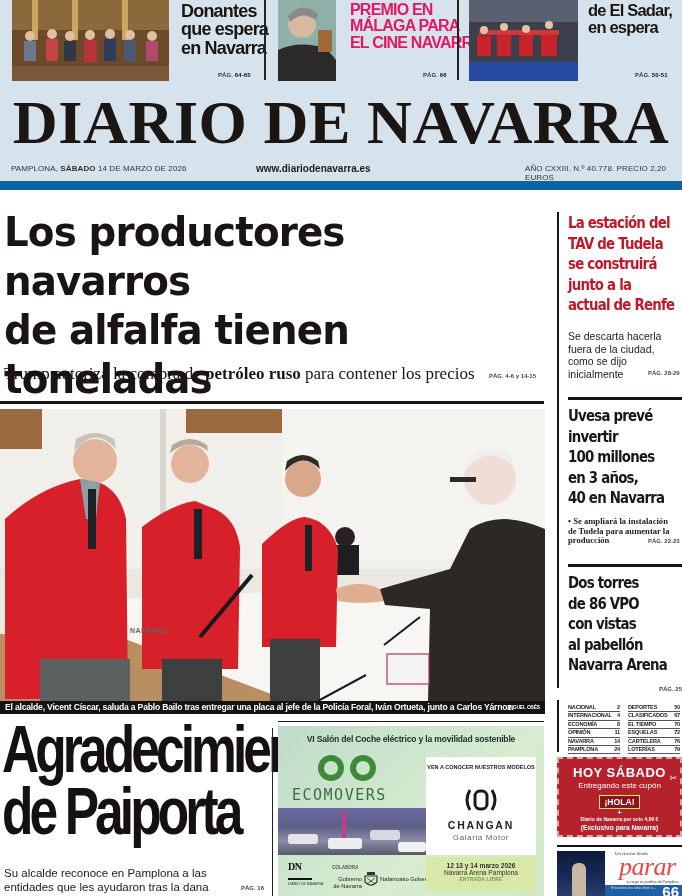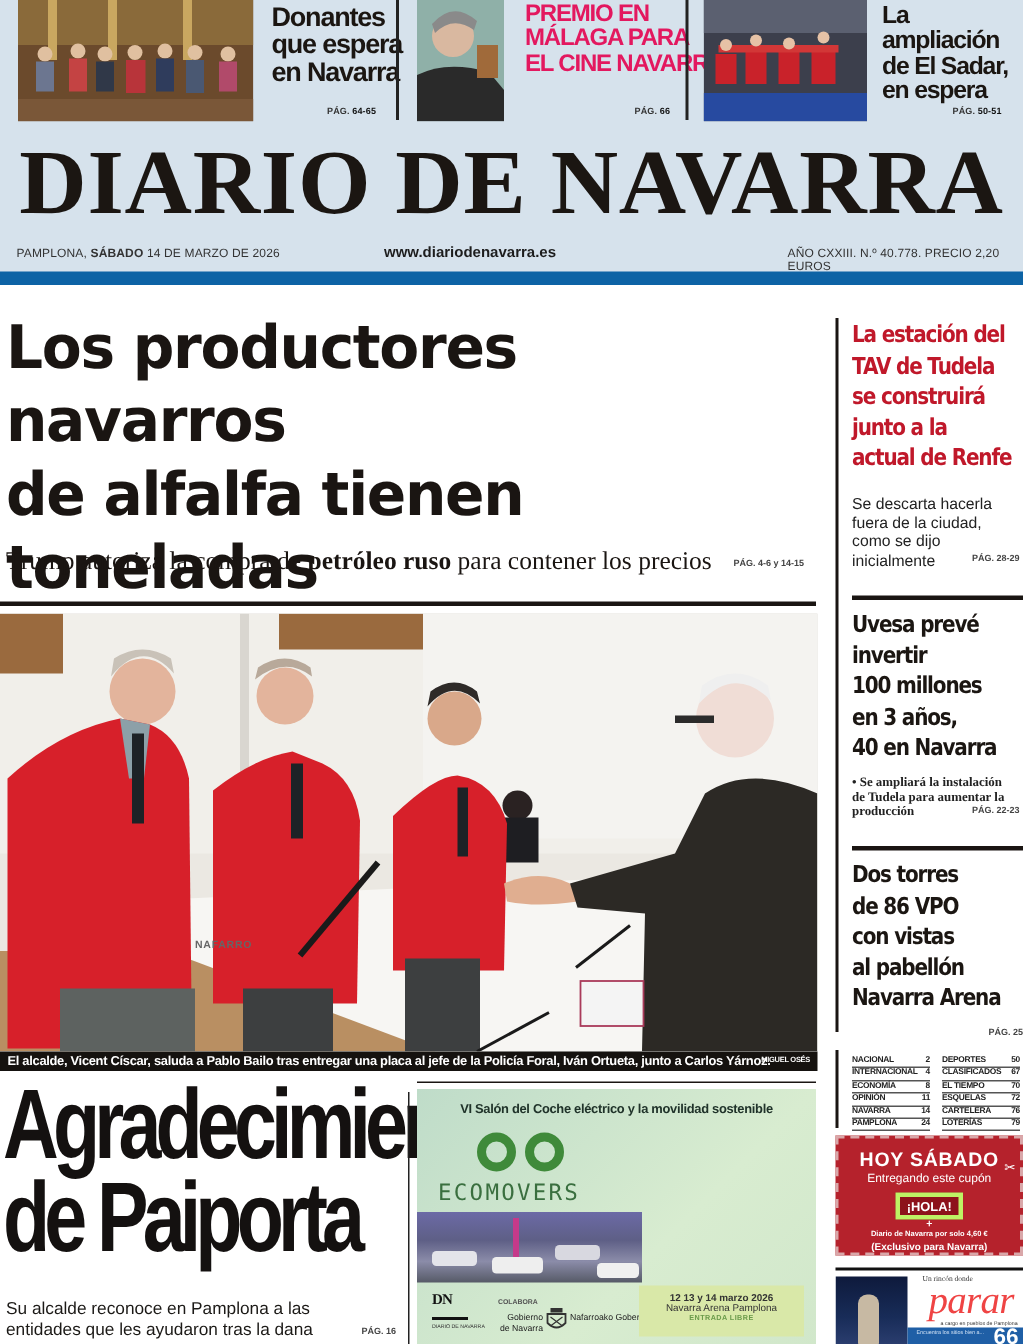--- a/index.html
+++ b/index.html
@@ -73,21 +73,21 @@
   .rc-bullet { position: absolute; left: 568px; width: 110px; font-family: "Liberation Serif", serif; font-weight: 700; font-size: 8.6px; line-height: 9.6px; color: #222; }
 
   .index-table { position: absolute; left: 568px; top: 704px; width: 114px; }
   .index-col { position: absolute; top: 0; width: 52px; }
   .index-row { display: flex; justify-content: space-between; font-size: 5.6px; line-height: 7.4px; border-bottom: 0.6px solid #555; color: #222; font-weight: 700; letter-spacing: -0.2px; }
 
   .promo-hola { position: absolute; left: 557px; top: 757px; width: 125px; height: 80px; background: #b5222c; color: #fff; text-align: center;
                 border: 2px dashed #d9a7a9; }
   .promo-hola .t1 { font-size: 13px; font-weight: 700; margin-top: 6px; letter-spacing: 0.5px; }
   .promo-hola .t2 { font-size: 8px; margin-top: 1px; }
-  .promo-hola .hola { display: inline-block; margin-top: 5px; border: 3px solid #bef264; background: #8d121b; font-size: 8.6px; font-weight: 700; padding: 1px 4px; }
+  .promo-hola .hola { display: inline-block; margin-top: 5px; border: 1px solid #bef264; background: #8d121b; font-size: 8.6px; font-weight: 700; padding: 1px 4px; }
   .promo-hola .t3 { font-size: 5px; margin-top: 3px; font-weight: 700; }
   .promo-hola .t4 { font-size: 6.6px; font-weight: 700; margin-top: 2px; }
 
   .promo-parar { position: absolute; left: 557px; top: 845px; width: 125px; height: 51px; background: #ffffff; overflow: hidden; border-top: 2px solid #111; }
   .promo-parar .pic { position: absolute; left: 0; top: 4px; width: 48px; height: 45px; background: linear-gradient(180deg,#0e1a3c,#182c58 60%,#2a3d6e); }
   .promo-parar .figure { position: absolute; left: 15px; top: 12px; width: 14px; height: 34px; background: #c7b9a3; border-radius: 6px 6px 2px 2px; }
   .promo-parar .small1 { position: absolute; left: 58px; top: 4px; font-size: 5px; font-family: "Liberation Serif", serif; color: #333; }
   .promo-parar .parar { position: absolute; left: 62px; top: 7px; font-family: "Liberation Serif", serif; font-style: italic; font-size: 26px; color: #ef4444; letter-spacing: -0.5px; line-height: 1; }
   .promo-parar .small2 { position: absolute; left: 70px; top: 33px; font-size: 3.5px; color: #333; }
   .promo-parar .band { position: absolute; left: 48px; top: 38px; width: 77px; height: 13px; background: #1f5fa6; }
@@ -168,21 +168,20 @@
     <g fill="#e6c2a6">
       <circle cx="15" cy="30" r="4"></circle>
         <circle cx="35" cy="27" r="4"></circle>
         <circle cx="57" cy="29" r="4"></circle>
         <circle cx="80" cy="25" r="4"></circle>
     </g>
     <rect x="0" y="62" width="109" height="19" fill="#274aa0"></rect>
   </svg>
 </div>
 <div class="teaser-text" style="left:588px;top:2px;font-size:16.5px;color:#1b1612;">
-  <div>La ampliación</div>
   <div>de El Sadar,</div>
   <div>en espera</div>
 </div>
 <div class="teaser-pag" style="left:635px;top:72px;">
   <span>PÁG.</span> <b>50-51</b>
 </div>
 
 <div class="logo">DIARIO DE NAVARRA</div>
 
 <div class="dateline" style="left:11px;">
@@ -278,20 +277,30 @@
   <div class="ad-eco">ECOMOVERS</div>
   <div class="ad-photo">
     <svg width="150" height="47" viewBox="0 0 150 47">
       <rect x="10" y="26" width="30" height="10" rx="3" fill="#e4e4ea"></rect>
       <rect x="50" y="30" width="34" height="11" rx="3" fill="#eeeeee"></rect>
       <rect x="92" y="22" width="30" height="10" rx="3" fill="#d8d8e0"></rect>
       <rect x="120" y="34" width="28" height="10" rx="3" fill="#f0f0f0"></rect>
       <rect x="64" y="4" width="4" height="26" fill="#c53a8a"></rect>
     </svg>
   </div>
+  <div class="ad-white">
+    <div class="ven">VEN A CONOCER NUESTROS MODELOS</div>
+    <svg class="changan-mark" viewBox="0 0 34 24">
+      <path d="M6 2 Q0 12 6 22" fill="none" stroke="#1a1a1a" stroke-width="3"></path>
+      <path d="M28 2 Q34 12 28 22" fill="none" stroke="#1a1a1a" stroke-width="3"></path>
+      <rect x="11" y="3" width="12" height="18" rx="5" fill="none" stroke="#1a1a1a" stroke-width="3"></rect>
+    </svg>
+    <div class="changan">CHANGAN</div>
+    <div class="galaria">Galaria Motor</div>
+  </div>
   <div class="ad-dn">DN</div>
   <div class="ad-dn-line"></div>
   <div class="ad-dn-small">DIARIO DE NAVARRA</div>
   <div class="ad-colabora">COLABORA</div>
   <div class="ad-gob">Gobierno de Navarra</div>
   <svg class="ad-shield" viewBox="0 0 14 16">
     <rect x="3" y="0" width="8" height="3" fill="#333"></rect>
     <path d="M1 4 H13 V10 Q7 16 1 10Z" fill="none" stroke="#333" stroke-width="1.2"></path>
     <path d="M3 6 L11 12 M11 6 L3 12" stroke="#333" stroke-width="0.8"></path>
   </svg>

